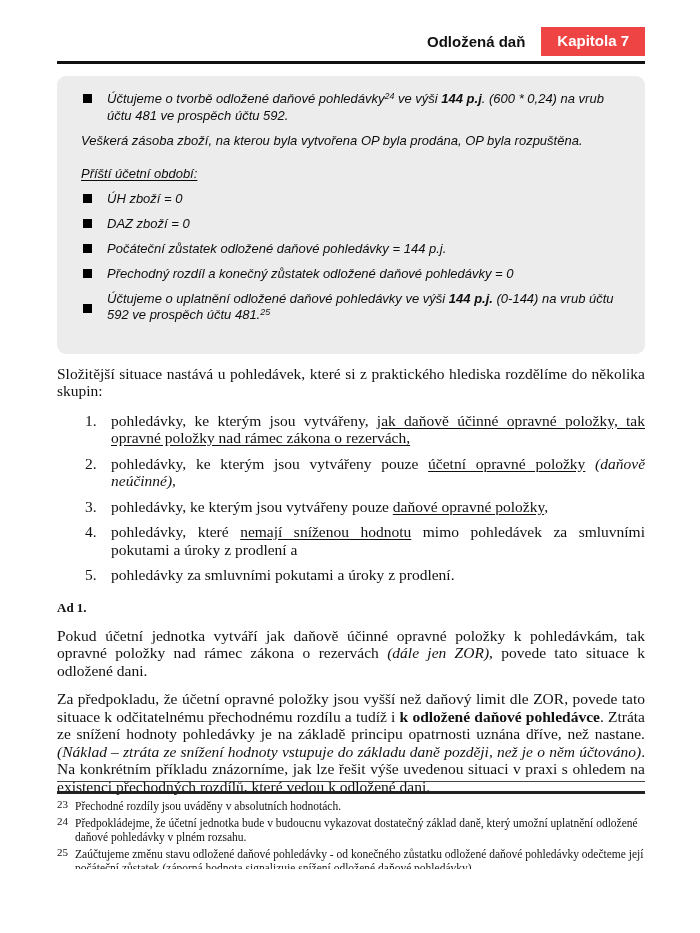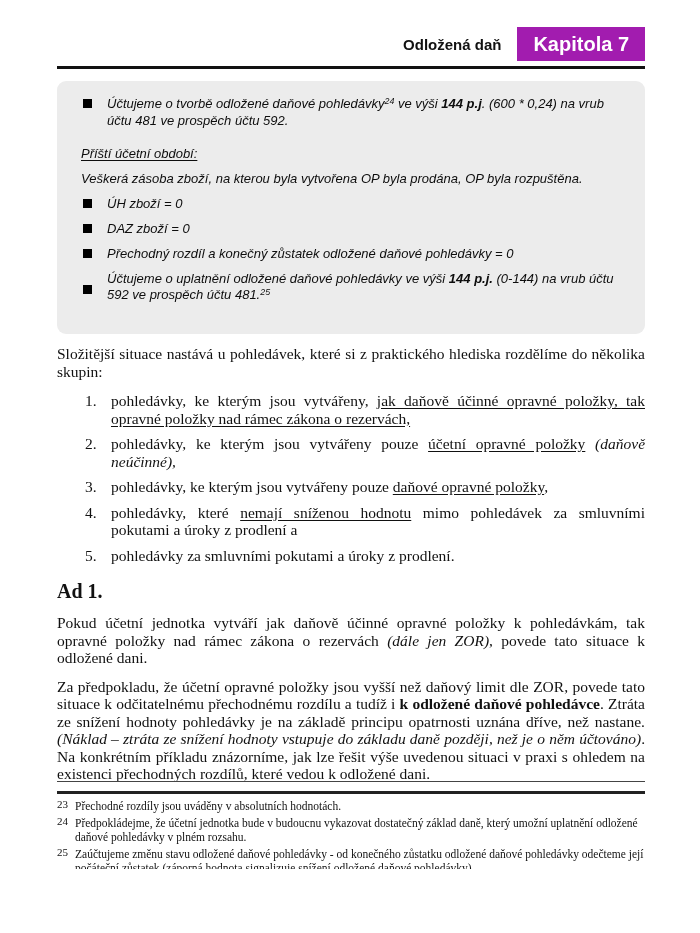--- a/index.html
+++ b/index.html
@@ -7,22 +7,22 @@
     position:relative;width:700px;height:869px;background:#ffffff;
     overflow:hidden;color:#111;
     font-family:"Liberation Serif","DejaVu Serif",serif;
   }
   .content{position:absolute;left:57px;right:55px;top:0;}
 
   
   .header-row{display:flex;justify-content:flex-end;align-items:center;gap:16px;margin-top:27px;}
   .running-head{font-family:"Liberation Sans","DejaVu Sans",sans-serif;font-weight:bold;font-size:15px;}
   .chapter-badge{
-    background:#a21caf;color:#fff;font-family:"Liberation Sans","DejaVu Sans",sans-serif;
-    font-weight:bold;font-size:20px;padding:6px 16px;line-height:1.1;
+    background:#ef4444;color:#fff;font-family:"Liberation Sans","DejaVu Sans",sans-serif;
+    font-weight:bold;font-size:15px;padding:6px 16px;line-height:1.1;
   }
   .header-rule{border:0;border-top:3px solid #111;margin:5px 0 0 0;}
 
   
   .example-box{
     margin-top:12px;background:#ececec;border-radius:9px;
     padding:15px 20px 14px 24px;
     font-family:"Liberation Sans","DejaVu Sans",sans-serif;
     font-style:italic;font-size:13px;line-height:16px;color:#0d0d0d;
   }
@@ -42,21 +42,21 @@
   
   .section-heading{
     font-family:"Liberation Sans","DejaVu Sans",sans-serif;
     font-weight:bold;font-size:21px;margin:22px 0 0 0;letter-spacing:0.2px;
   }
   .body-par{font-size:15.5px;line-height:17.5px;text-align:justify;margin:11px 0 0 0;}
   .num-list{margin-top:12px;}
   .num-item{display:flex;margin:0 0 8px 0;padding-left:28px;font-size:15.5px;line-height:17.5px;}
   .num-label{flex:0 0 26px;}
   .num-text{flex:1;text-align:justify;}
-  .ad-label{font-weight:bold;font-size:20px;margin:16px 0 0 0;}
+  .ad-label{font-weight:bold;font-size:13px;margin:16px 0 0 0;}
 
   
   .fn-rule-thin{position:absolute;left:57px;right:55px;top:781px;border-top:1px solid #444;}
   .fn-rule-thick{position:absolute;left:57px;right:55px;top:791px;border-top:3px solid #222;}
   .footnotes{position:absolute;left:57px;right:55px;top:799px;font-size:11.5px;line-height:14px;}
   .footnote{display:flex;margin-bottom:3px;}
   .fn-num{flex:0 0 18px;font-size:11px;position:relative;top:-2px;}
   .fn-text{flex:1;}
 
   
@@ -78,29 +78,33 @@
       <span class="running-head">Odložená daň</span>
       <span class="chapter-badge">Kapitola 7</span>
     </div>
     <hr class="header-rule">
 
     <div class="example-box">
       <div class="box-row">
         <span class="sq"></span>
         <span class="box-text"><span>Účtujeme o tvorbě odložené daňové pohledávky</span><span class="rsup">24</span><span> ve výši </span><span class="rb">144 p.j</span><span>. (600 * 0,24) na vrub účtu 481 ve prospěch účtu 592.</span></span>
       </div>
+      <div class="box-plain"><span>Veškerá zásoba zboží, na kterou byla vytvořena OP byla prodána, OP byla rozpuštěna.</span></div>
       <div class="box-plain box-subhead"><span class="ru">Příští účetní období:</span></div>
-      <div class="box-plain"><span>Veškerá zásoba zboží, na kterou byla vytvořena OP byla prodána, OP byla rozpuštěna.</span></div>
       <div class="box-row">
         <span class="sq"></span>
         <span class="box-text"><span>ÚH zboží  = 0</span></span>
       </div>
       <div class="box-row">
         <span class="sq"></span>
         <span class="box-text"><span>DAZ zboží = 0</span></span>
+      </div>
+      <div class="box-row">
+        <span class="sq"></span>
+        <span class="box-text"><span>Počáteční zůstatek odložené daňové pohledávky = 144 p.j.</span></span>
       </div>
       <div class="box-row">
         <span class="sq"></span>
         <span class="box-text"><span>Přechodný rozdíl a konečný zůstatek odložené daňové pohledávky = 0</span></span>
       </div>
       <div class="box-row">
         <span class="sq"></span>
         <span class="box-text"><span>Účtujeme o uplatnění odložené daňové pohledávky ve výši </span><span class="rb">144 p.j.</span><span> (0-144) na vrub účtu 592 ve prospěch účtu 481.</span><span class="rsup">25</span></span>
       </div>
     </div>

